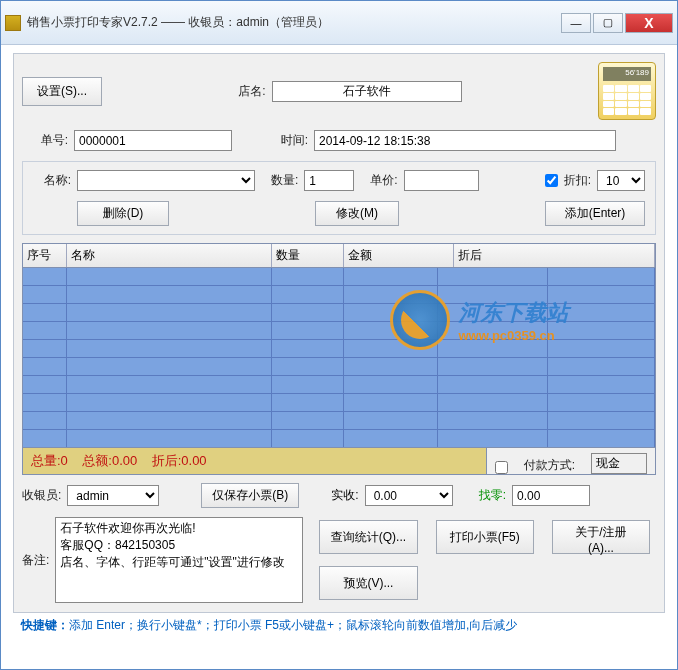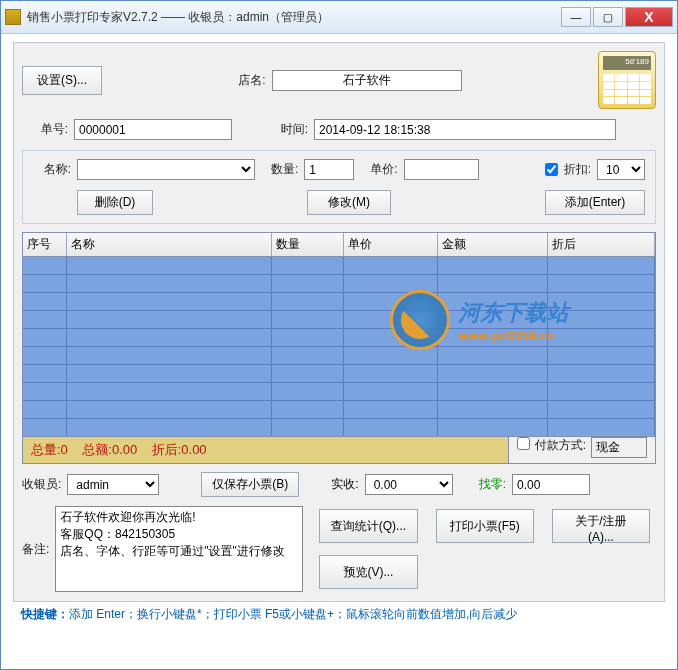--- a/index.html
+++ b/index.html
@@ -1,19 +1,19 @@
 <!DOCTYPE html>
 <html><head>
 <meta charset="utf-8">
 <style>
 * { box-sizing: border-box; margin: 0; padding: 0; font-family: "Microsoft YaHei", SimSun, sans-serif; }
 body { background: #fff; width: 678px; height: 670px; overflow: hidden; }
 
 .window { width: 678px; height: 670px; border: 1px solid #5a8ac6; background: #fff; }
-.titlebar { height: 33px; background: linear-gradient(#f5f9fd, #dce8f5); display: flex; align-items: center; padding: 3px 4px; border-bottom: 1px solid #b8c8dc; }
+.titlebar { height: 44px; background: linear-gradient(#f5f9fd, #dce8f5); display: flex; align-items: center; padding: 3px 4px; border-bottom: 1px solid #b8c8dc; }
 .title-icon { width: 16px; height: 16px; background: linear-gradient(#d4b020, #b89010); margin-right: 6px; border: 1px solid #9c7810; }
 .title-text { flex: 1; font-size: 12px; color: #333; }
 .winbtn { width: 30px; height: 20px; border: 1px solid #a0b0c0; background: linear-gradient(#f8fafd, #e2ebf5); margin-left: 2px; display: flex; align-items: center; justify-content: center; font-size: 11px; }
 .winbtn.close { width: 48px; background: linear-gradient(#e85050, #c73030); color: #fff; font-size: 14px; font-weight: bold; }
 
 .client { padding: 8px 12px 4px; }
 .panel { border: 1px solid #c0c8d4; padding: 8px; background: #f0f0f0; }
 
 .row1 { display: flex; align-items: center; margin-bottom: 10px; }
 .sep8 { height: 8px; }
@@ -114,36 +114,35 @@
           <input type="text" style="width: 50px;" value="1">
           <span class="label" style="margin-left:10px">单价:</span>
           <input type="text" style="width: 75px;" value="">
           <div style="flex:1"></div>
           <input type="checkbox" class="chk" checked="" style="">
           <span class="label">折扣:</span>
           <select style="width:48px"><option>10</option></select>
         </div>
         <div style="display:flex; align-items:center; margin-top:10px;">
           <div style="width:44px"></div>
-          <button class="btn" style="width:76px">删除(D)</button>
+          <button class="btn" style="width:92px">删除(D)</button>
           <div style="flex:1; text-align:center">
             <button class="btn" style="width:84px">修改(M)</button>
           </div>
           <button class="btn" style="width:100px">添加(Enter)</button>
         </div>
       </div>
 
       <div class="sep8"></div>
 
       <div class="table-wrap">
         <div class="thead">
           <div class="th c0">序号</div>
           <div class="th c1">名称</div>
           <div class="th c2">数量</div>
-          <div class="th c3">单价</div>
           <div class="th c4">金额</div>
           <div class="th c5">折后</div>
         </div>
         <div class="tbody">
           <div class="tr">
               <div class="td c0"></div>
               <div class="td c1"></div>
               <div class="td c2"></div>
               <div class="td c3"></div>
               <div class="td c4"></div>
@@ -221,21 +220,21 @@
               <div class="td c4"></div>
               <div class="td c5"></div>
             </div>
         </div>
         <div style="display:flex; align-items:stretch;">
           <div class="totals-cell" style="flex:1; background:#e0d080; padding:4px 8px; font-size:13px; color:#c01010;">
             <span>总量:0</span>&nbsp;&nbsp;&nbsp;
             <span>总额:0.00</span>&nbsp;&nbsp;&nbsp;
             <span>折后:0.00</span>
           </div>
-          <div style="display:flex; align-items:flex-start; padding:0 8px; gap:5px; background:#f0f0f0; border-left:1px solid #8090b0;">
+          <div style="display:flex; align-items:flex-end; padding:0 8px; gap:16px; background:#f0f0f0; border-left:1px solid #8090b0;">
             <input type="checkbox" class="chk" style="">
             <span class="label">付款方式:</span>
             <input type="text" style="width: 56px; background: rgb(240, 240, 240);" readonly="" value="现金">
           </div>
         </div>
       </div>
 
       <div class="sep8"></div>
 
       <div style="display:flex; align-items:center; gap:6px;">

